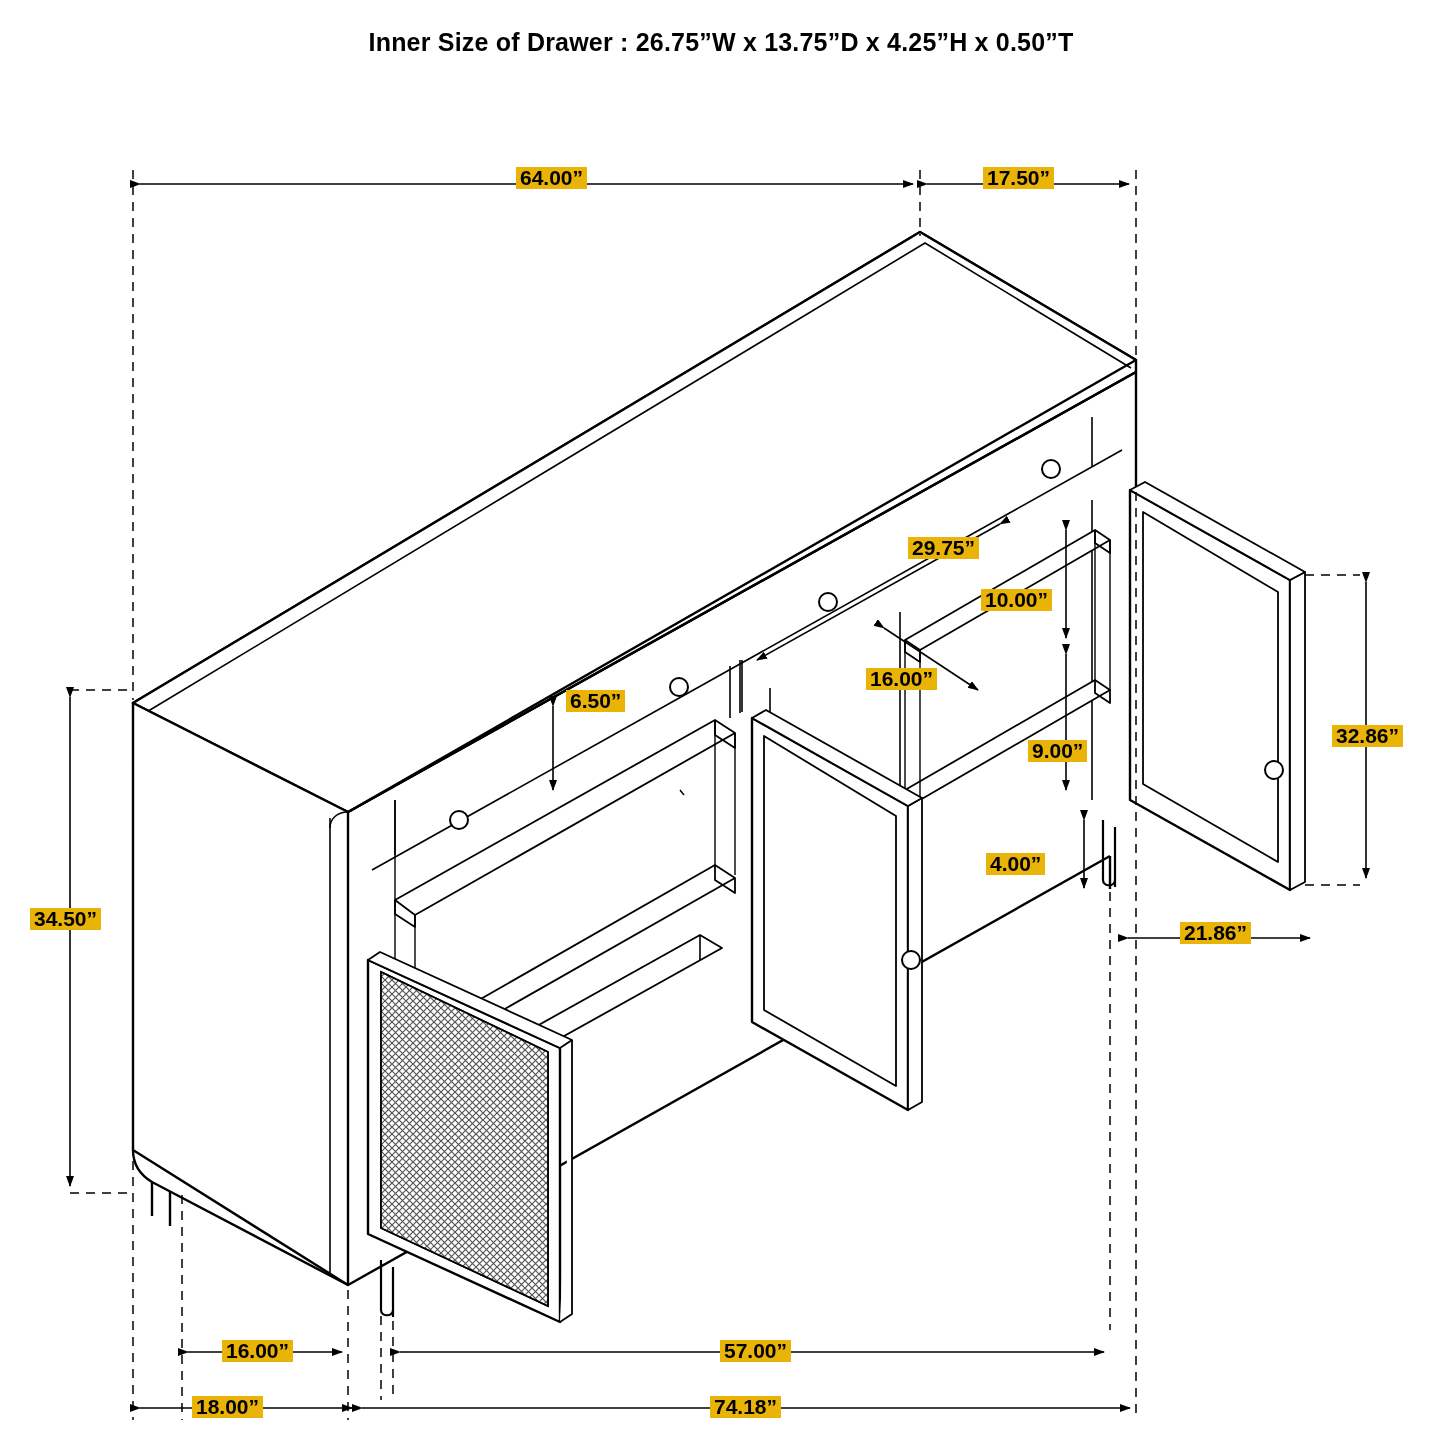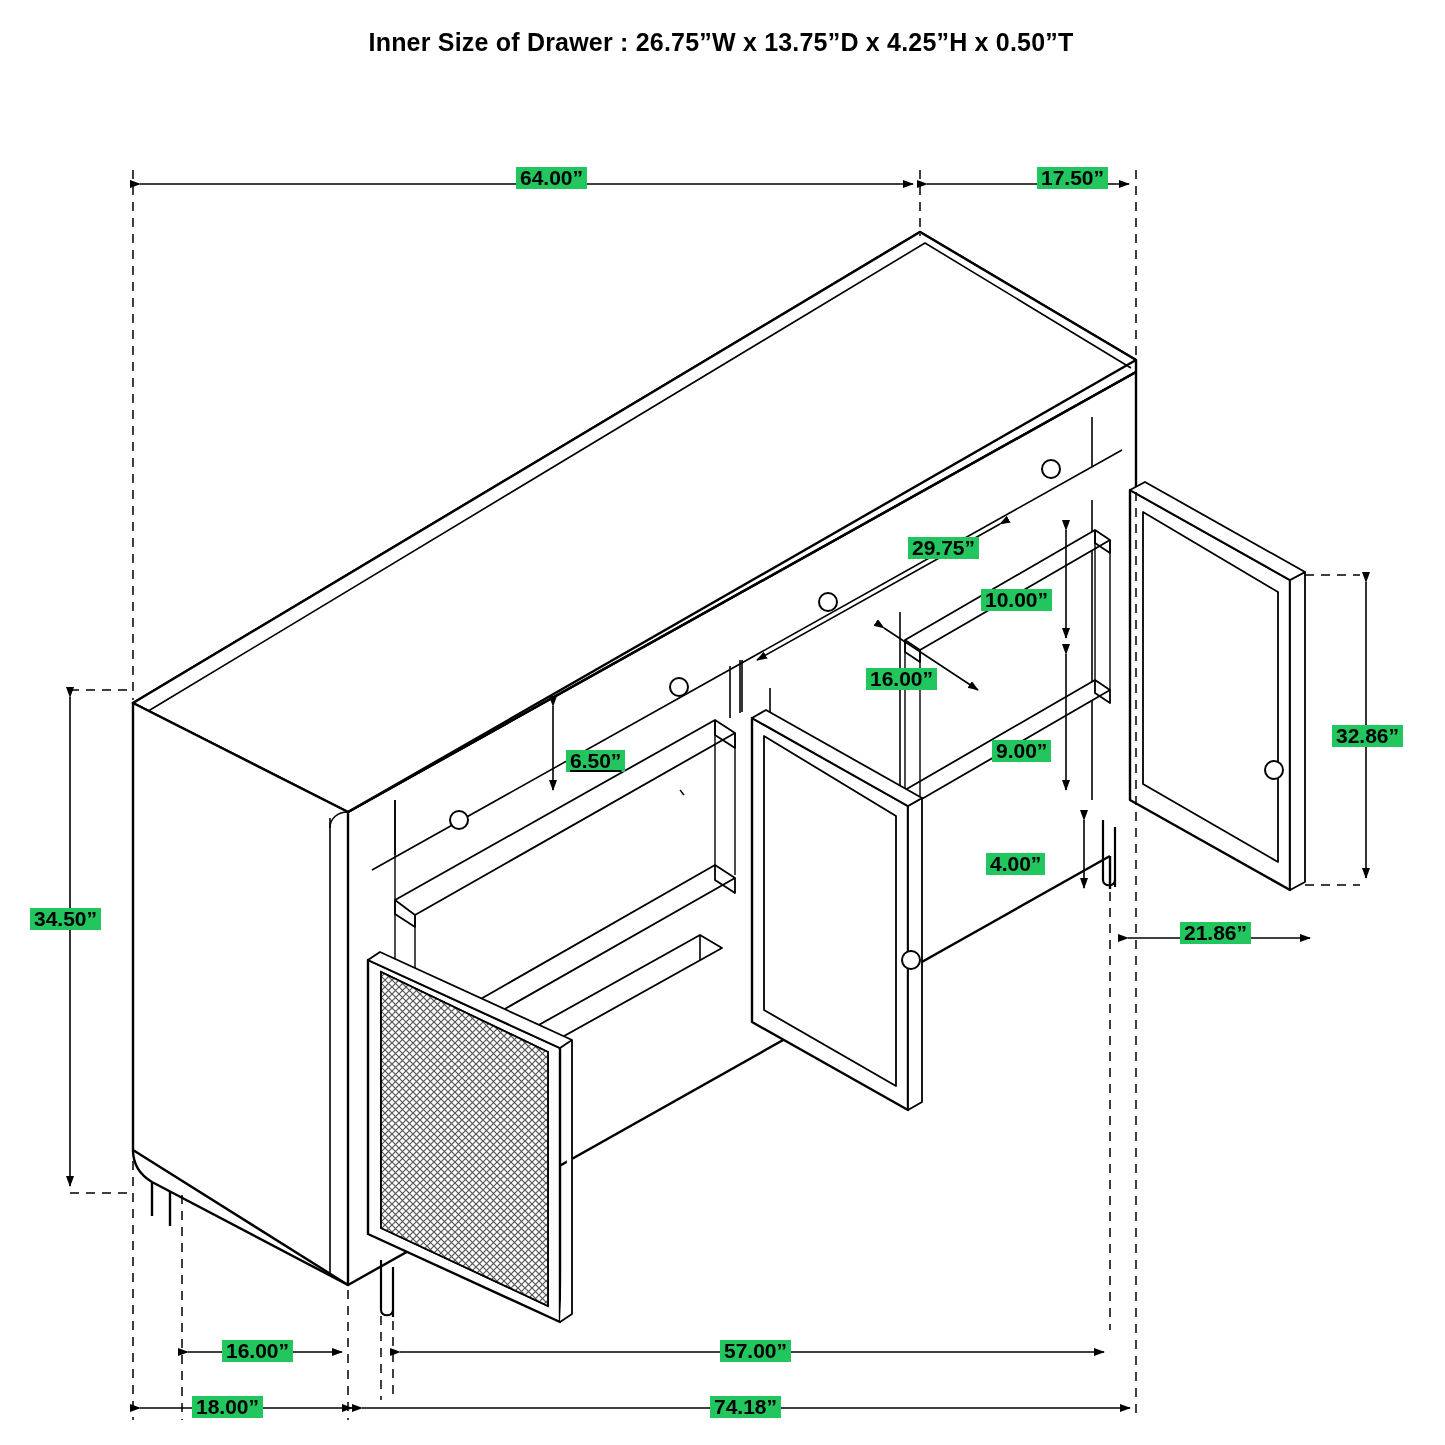--- a/index.html
+++ b/index.html
@@ -5,21 +5,21 @@
   html,body{margin:0;padding:0;background:#ffffff;}
   body{width:1445px;height:1445px;font-family:"Liberation Sans",sans-serif;color:#000;position:relative;overflow:hidden;}
   #stage{position:absolute;left:0;top:0;width:1445px;height:1445px;}
   .title{
     position:absolute;left:0;top:28px;width:1442px;text-align:center;
     font-size:25px;font-weight:bold;letter-spacing:0.2px;
   }
   svg{position:absolute;left:0;top:0;width:1445px;height:1445px;}
   .dimlabel{
     position:absolute;font-size:21px;font-weight:bold;white-space:nowrap;
-    background:#22c55e;padding:0 4px;line-height:22px;
+    background:#eab308;padding:0 4px;line-height:22px;
   }
 </style>
 </head>
 <body>
 
 <div id="stage">
 
   <div class="title">Inner Size of Drawer  : 26.75”W x 13.75”D x 4.25”H x 0.50”T</div>
 
   <svg viewBox="0 0 1445 1445">
@@ -185,26 +185,26 @@
 
       <path d="M400 1352 L1104 1352" marker-start="url(#ar)" marker-end="url(#ar)"></path>
 
       <path d="M140 1408 L352 1408" marker-start="url(#ar)" marker-end="url(#ar)"></path>
 
       <path d="M362 1408 L1130 1408" marker-start="url(#ar)" marker-end="url(#ar)"></path>
     </g>
   </svg>
 
   <div class="dimlabel" style="left:516px;top:167px;">64.00”</div>
-  <div class="dimlabel" style="left:1037px;top:167px;">17.50”</div>
+  <div class="dimlabel" style="left:983px;top:167px;">17.50”</div>
   <div class="dimlabel" style="left:908px;top:537px;text-align:right;">29.75”</div>
   <div class="dimlabel" style="left:981px;top:589px;">10.00”</div>
   <div class="dimlabel" style="left:866px;top:668px;">16.00”</div>
-  <div class="dimlabel" style="left:992px;top:740px;">9.00”</div>
-  <div class="dimlabel" style="left:566px;top:750px;text-decoration:underline;">6.50”</div>
+  <div class="dimlabel" style="left:1028px;top:740px;">9.00”</div>
+  <div class="dimlabel" style="left:566px;top:690px;">6.50”</div>
   <div class="dimlabel" style="left:986px;top:853px;">4.00”</div>
   <div class="dimlabel" style="left:1332px;top:725px;">32.86”</div>
   <div class="dimlabel" style="left:1180px;top:922px;">21.86”</div>
   <div class="dimlabel" style="left:30px;top:908px;">34.50”</div>
   <div class="dimlabel" style="left:222px;top:1340px;">16.00”</div>
   <div class="dimlabel" style="left:720px;top:1340px;">57.00”</div>
   <div class="dimlabel" style="left:192px;top:1396px;text-align:center;">18.00”</div>
   <div class="dimlabel" style="left:710px;top:1396px;">74.18”</div>
 
 </div>

